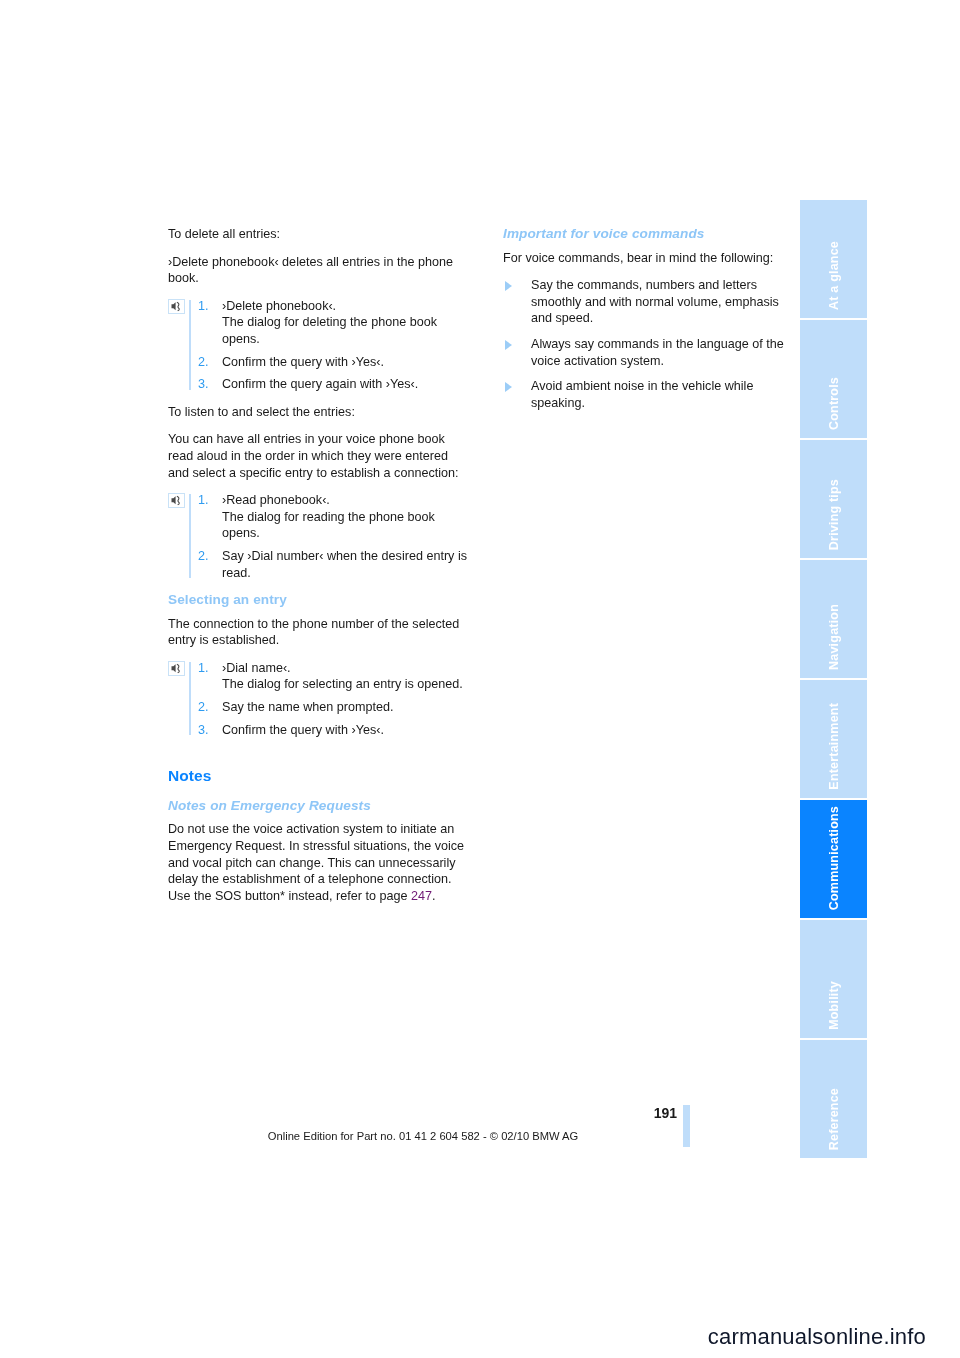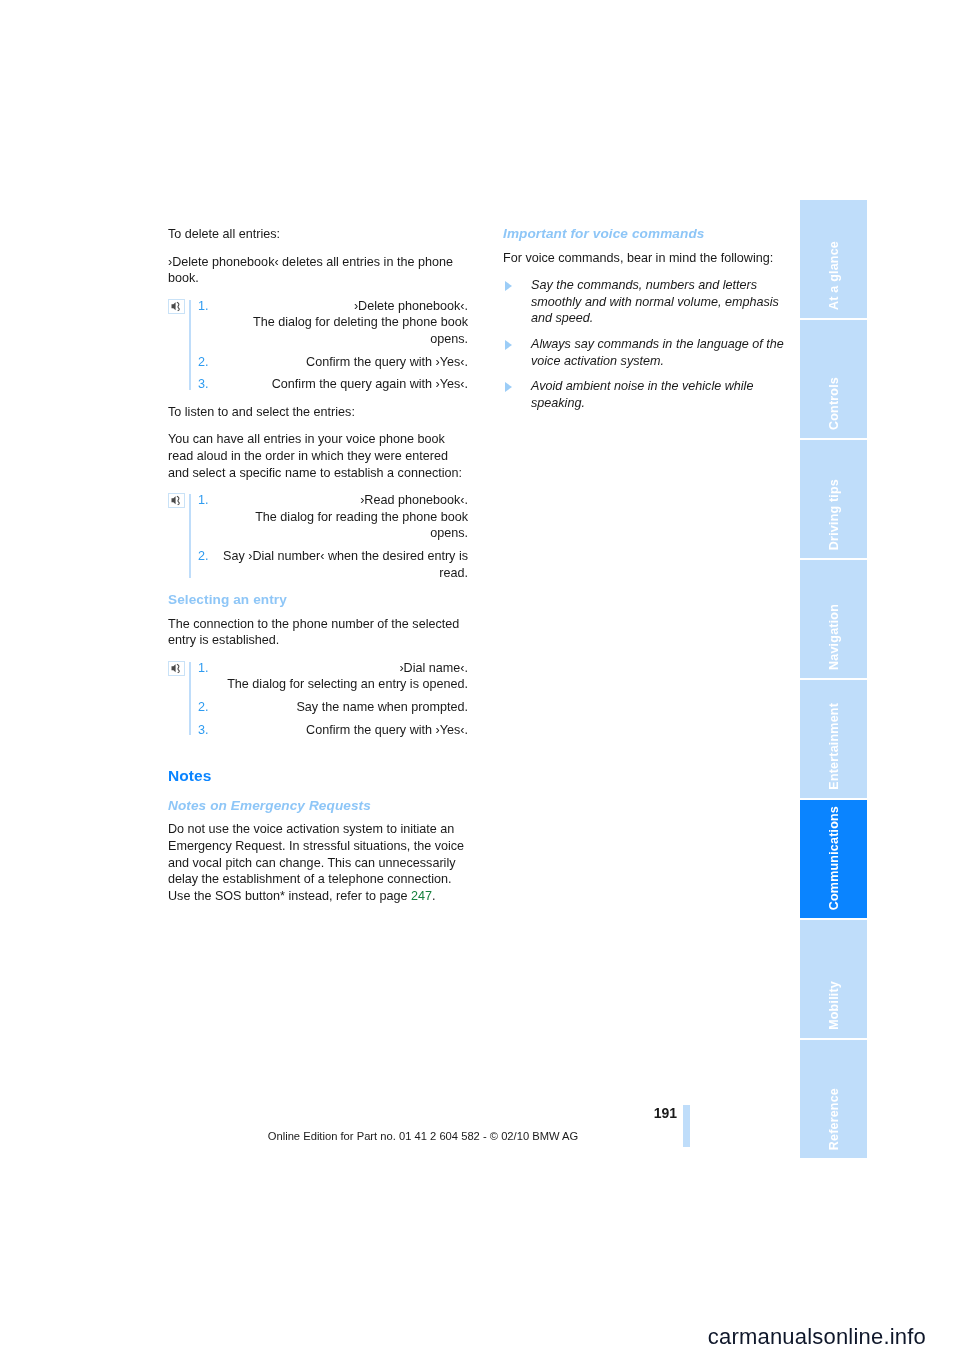--- a/index.html
+++ b/index.html
@@ -107,21 +107,20 @@
     left: 0px;
     top: 1px;
     width: 17px;
     height: 15px;
   }
   .proc ol {
     margin: 0;
     padding: 0;
     list-style: none;
     counter-reset: step;
-    text-align: right;
   }
   .proc ol li {
     position: relative;
     padding-left: 24px;
     margin-bottom: 6px;
   }
   .proc ol li:last-child { margin-bottom: 0; }
   .proc ol li::before {
     counter-increment: step;
     content: counter(step) ".";
@@ -135,34 +134,33 @@
   
   ul.tri {
     margin: 0 0 11px 0;
     padding: 0;
     list-style: none;
   }
   ul.tri li {
     position: relative;
     padding-left: 28px;
     margin-bottom: 9px;
-    font-style: italic;
   }
   ul.tri li:last-child { margin-bottom: 0; }
   .tri-marker {
     position: absolute;
     left: 2px;
     top: 4px;
     width: 0; height: 0;
     border-left: 7px solid #9ccdf7;
     border-top: 5px solid transparent;
     border-bottom: 5px solid transparent;
   }
 
-  .xref { color: #15803d; }
+  .xref { color: #701a75; }
   sup.ast {
     font-size: 12.6px;
     vertical-align: baseline;
     line-height: 0;
   }
 
   
   .footer {
     position: absolute;
     left: 0;
@@ -254,21 +252,21 @@
         <li>
           <span>›Delete phonebook‹.</span><br>
           <span>The dialog for deleting the phone book opens.</span>
         </li>
         <li>Confirm the query with ›Yes‹.</li>
         <li>Confirm the query again with ›Yes‹.</li>
       </ol>
     </div>
 
     <p>To listen to and select the entries:</p>
-    <p>You can have all entries in your voice phone book read aloud in the order in which they were entered and select a specific name to establish a connection:</p>
+    <p>You can have all entries in your voice phone book read aloud in the order in which they were entered and select a specific entry to establish a connection:</p>
 
     <div class="proc">
       <span class="rule"></span>
       <span class="voice-icon">
         <svg width="17" height="15" viewBox="0 0 17 15" xmlns="http://www.w3.org/2000/svg">
           <rect x="0.5" y="0.5" width="16" height="14" fill="#ffffff" stroke="#c9e2f7" stroke-width="1"></rect>
           <path d="M3.5 5.2 L5.4 5.2 L7.6 3.2 L7.6 11.2 L5.4 9.3 L3.5 9.3 Z" fill="#4a4a4a"></path>
           <path d="M9.3 3.4 C11.0 4.0 11.2 5.6 10.4 6.6 C9.7 7.5 9.8 8.6 10.7 9.3 C11.6 10.0 11.3 11.2 10.1 11.6" fill="none" stroke="#4a4a4a" stroke-width="1.1" stroke-linecap="round"></path>
         </svg>
       </span>

